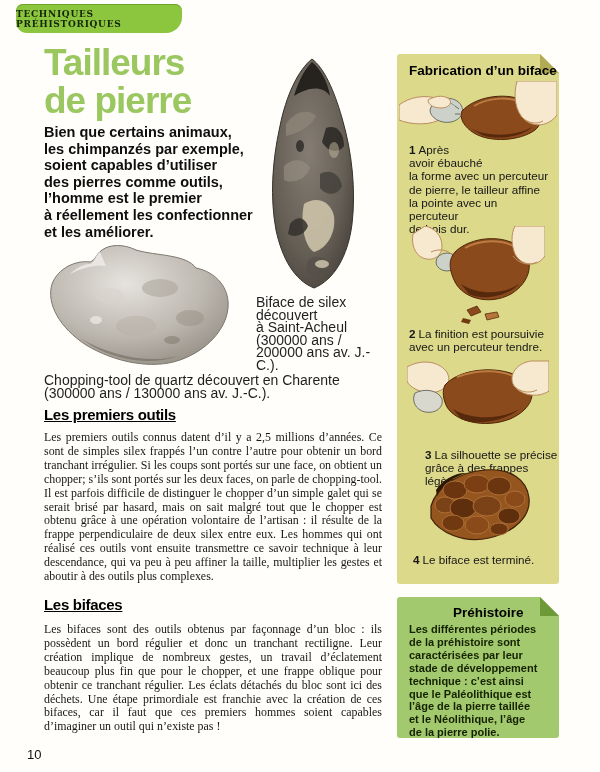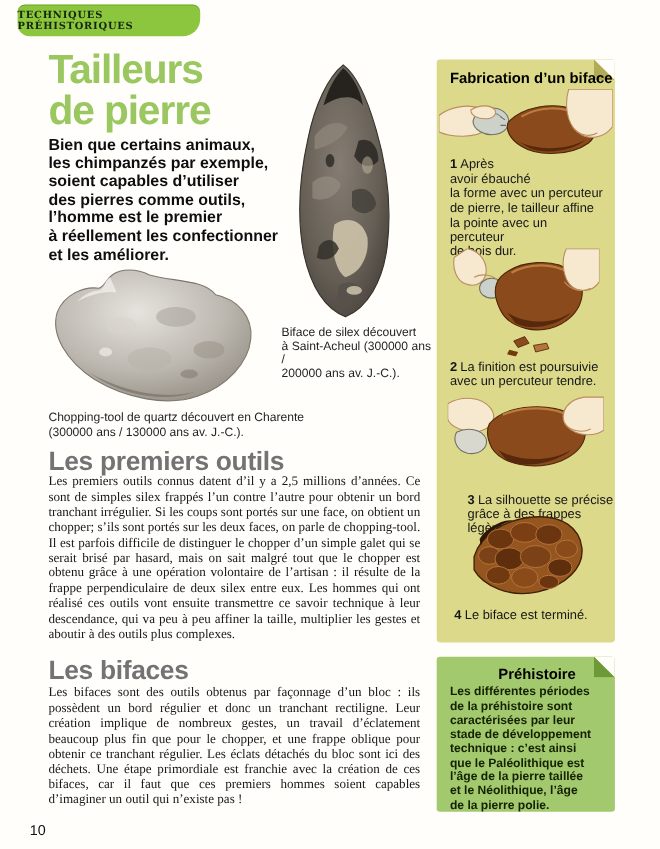--- a/index.html
+++ b/index.html
@@ -21,26 +21,26 @@
     letter-spacing:.7px;color:#16260a;
   }
 
   
   .title{left:44px;top:44px;font-weight:bold;font-size:37px;line-height:38px;
     color:#9ac75f;letter-spacing:-1px;}
   .intro{left:44px;top:124px;width:244px;font-weight:bold;font-size:14.5px;
     line-height:16.6px;color:#0e0e0e;white-space:pre-line;}
 
   
-  .caption{font-size:11px;line-height:12.6px;color:#1f1f1f;white-space:pre-line;}
+  .caption{font-size:14px;line-height:12.6px;color:#1f1f1f;white-space:pre-line;}
   .cap-chopping{left:44px;top:374px;width:330px;}
   .cap-biface{left:256px;top:296px;width:136px;}
 
   
-  h2.green{margin:0;font-size:24px;font-weight:bold;color:#737373;letter-spacing:-.3px;}
+  h2.green{margin:0;font-size:15px;font-weight:bold;color:#000000;letter-spacing:-.3px;text-decoration:underline;}
   .h-outils{left:44px;top:406px;}
   .h-bifaces{left:44px;top:596px;}
   .bodytext{
     font-family:"Liberation Serif",serif;font-size:11.9px;line-height:13.9px;
     text-align:justify;color:#171717;width:338px;
   }
   .para1{left:44px;top:431px;}
   .para2{left:44px;top:623px;}
 
   .pagenum{left:27px;top:747px;font-size:13px;color:#111;}

